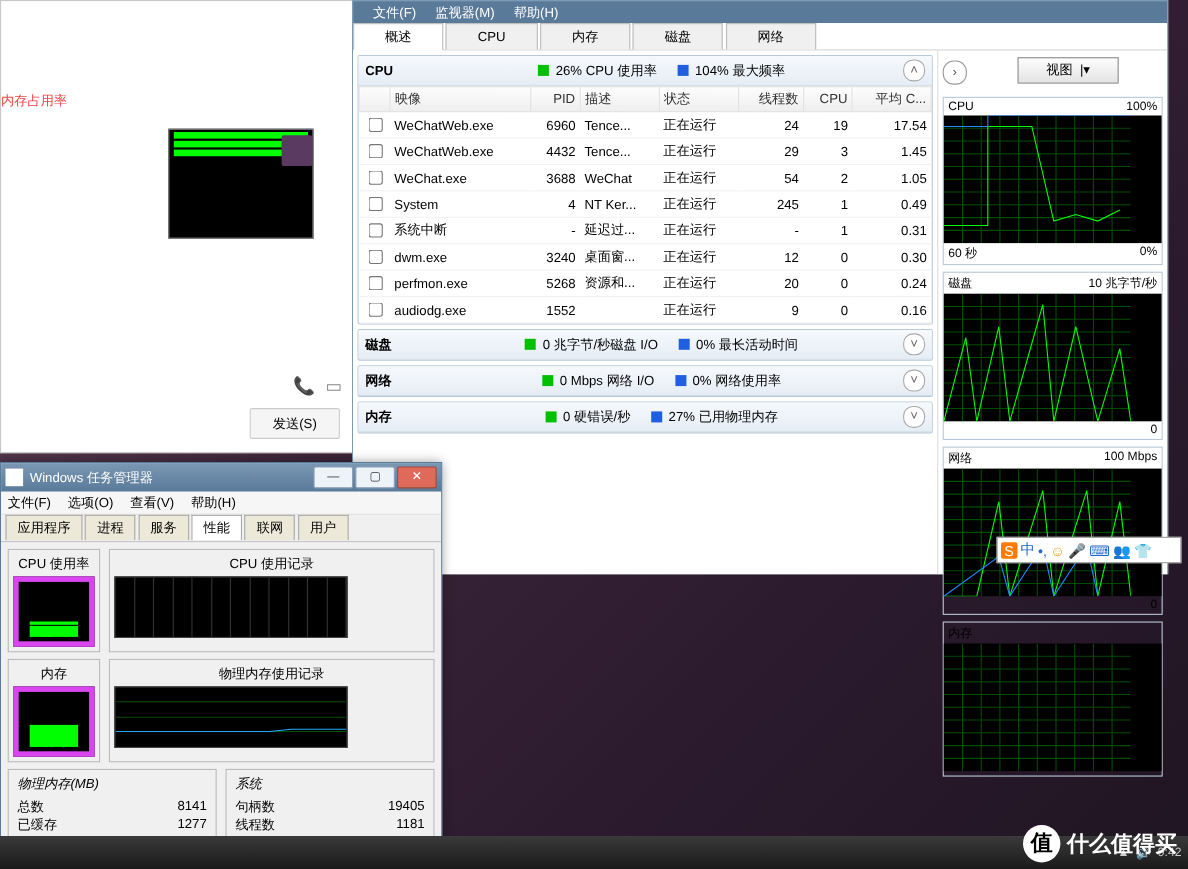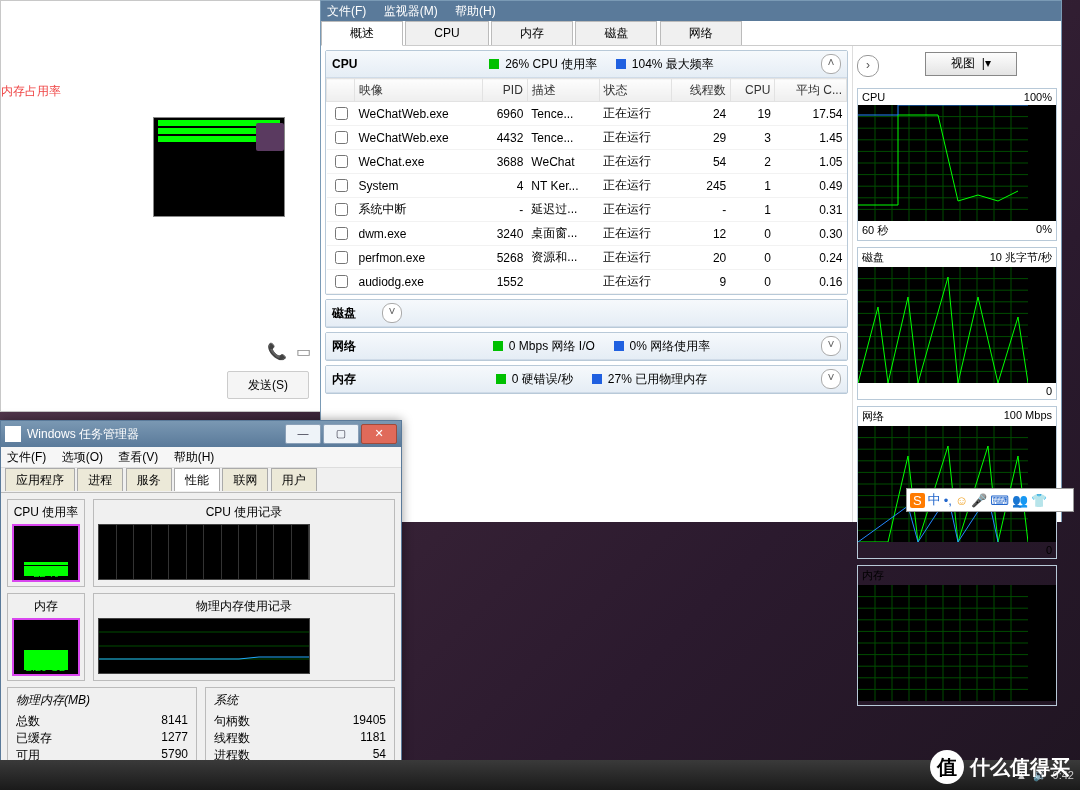--- a/index.html
+++ b/index.html
@@ -8,21 +8,21 @@
   .chatpanel{position:absolute;left:0;top:0;width:320px;height:410px;background:#fff;border:1px solid #c8c8c8;}
   .chatpanel .memhint{position:absolute;left:0;top:82px;font-size:12px;color:#ef4444;}
   .chatpanel .mini{position:absolute;left:152px;top:116px;width:130px;height:98px;border:1px solid #888;background:#000;}
   .chatpanel .mini .bar{height:6px;background:#00ff00;margin:2px 4px;}
   .chatpanel .avatar{position:absolute;left:255px;top:122px;width:28px;height:28px;background:#5a3a60;border-radius:2px;}
   .chatpanel .actions{position:absolute;right:10px;bottom:50px;color:#888;font-size:16px;}
   .chatpanel .sendbtn{position:absolute;right:12px;bottom:12px;width:80px;height:26px;background:#f5f5f5;border:1px solid #ccc;border-radius:2px;text-align:center;line-height:26px;font-size:12px;}
 
   
   .resmon{position:absolute;left:320px;top:0;width:740px;height:520px;background:#f0f0f0;border:1px solid #7a9ab5;}
-  .resmon-menu{background:#5a7a9a;color:#fff;height:20px;line-height:20px;padding-left:6px;font-size:12px;}
+  .resmon-menu{background:#5a7a9a;color:#fff;height:20px;line-height:20px;padding-left:18px;font-size:12px;}
   .resmon-menu span{margin-right:14px;}
   .resmon-tabs{height:24px;background:#fff;border-bottom:1px solid #ccc;}
   .resmon-tabs .tab{display:inline-block;height:23px;line-height:23px;padding:0 28px;border:1px solid #bbb;border-bottom:none;background:#f0f0f0;margin-right:-1px;cursor:pointer;}
   .resmon-tabs .tab.active{background:#fff;border-bottom:1px solid #fff;position:relative;z-index:2;}
   .resmon-body{display:flex;height:calc(100% - 44px);}
   .resmon-main{flex:1;overflow:hidden;background:#fff;padding:4px;}
   .resmon-side{width:200px;background:#fff;border-left:1px solid #ddd;padding:4px;}
 
   .section{border:1px solid #b8c9d8;border-radius:2px;margin-bottom:4px;background:#fff;}
   .section-hdr{display:flex;align-items:center;height:26px;background:linear-gradient(#f6f9fc,#e5edf5);border-bottom:1px solid #cfdbe8;padding:0 6px;font-size:12px;}
@@ -52,21 +52,21 @@
   .taskmgr-titlebar .winbtn.close{background:#e06a5a;color:#fff;border-color:#a04a3a;}
   .taskmgr-menu{height:20px;line-height:20px;padding-left:6px;font-size:12px;background:#f6f6f6;border-bottom:1px solid #ddd;}
   .taskmgr-menu span{margin-right:12px;}
   .taskmgr-tabs{height:24px;background:#f0f0f0;border-bottom:1px solid #bbb;padding-left:4px;}
   .taskmgr-tabs .tab{display:inline-block;height:22px;line-height:22px;padding:0 10px;border:1px solid #aaa;background:#ece9d8;border-bottom:none;margin-right:-1px;font-size:12px;}
   .taskmgr-tabs .tab.active{background:#fff;}
   .taskmgr-body{padding:6px;background:#f0f0f0;}
   .tm-row{display:flex;gap:8px;}
   .tm-box{border:1px solid #bbb;padding:4px;background:#f0f0f0;}
   .tm-box-label{font-size:12px;margin-bottom:3px;text-align:center;}
-  .tm-graph-sm{width:64px;height:54px;background:#000;border:2px solid #d946ef;position:relative;}
+  .tm-graph-sm{width:64px;height:54px;background:#000;border:5px solid #d946ef;position:relative;}
   .tm-graph-sm .readout{position:absolute;bottom:1px;left:0;right:0;text-align:center;font-size:11px;color:#0f0;}
   .tm-graph-wide{width:210px;height:54px;background:#000;border:1px solid #444;display:flex;}
   .tm-graph-wide .col{flex:1;border-right:1px solid #333;}
   .tm-stats{display:flex;gap:8px;margin-top:6px;}
   .statbox{border:1px solid #bbb;padding:4px 8px;flex:1;font-size:12px;}
   .statbox .label{font-size:12px;margin-bottom:4px;font-style:italic;}
   .statbox .srow{display:flex;justify-content:space-between;}
 
   
   .taskbar{position:absolute;left:0;right:0;bottom:0;height:30px;background:linear-gradient(#3a3a3a,#1a1a1a);display:flex;align-items:center;color:#ccc;font-size:11px;padding:0 6px;}
@@ -218,20 +218,21 @@
                   <td class="num">0</td>
                   <td class="num">0.16</td>
                 </tr>
               </tbody>
           </table>
         </div>
 
         <div class="section">
           <div class="section-hdr">
             <span class="title">磁盘</span>
+            <span class="meter"><span class="sq sq-green"></span><span>0 兆字节/秒磁盘 I/O</span>&nbsp;&nbsp;<span class="sq sq-blue"></span><span>0% 最长活动时间</span></span>
             <span class="expand">˅</span>
           </div>
         </div>
         <div class="section">
           <div class="section-hdr">
             <span class="title">网络</span>
             <span class="meter"><span class="sq sq-green"></span><span>0 Mbps 网络 I/O</span>&nbsp;&nbsp;<span class="sq sq-blue"></span><span>0% 网络使用率</span></span>
             <span class="expand">˅</span>
           </div>
         </div>

